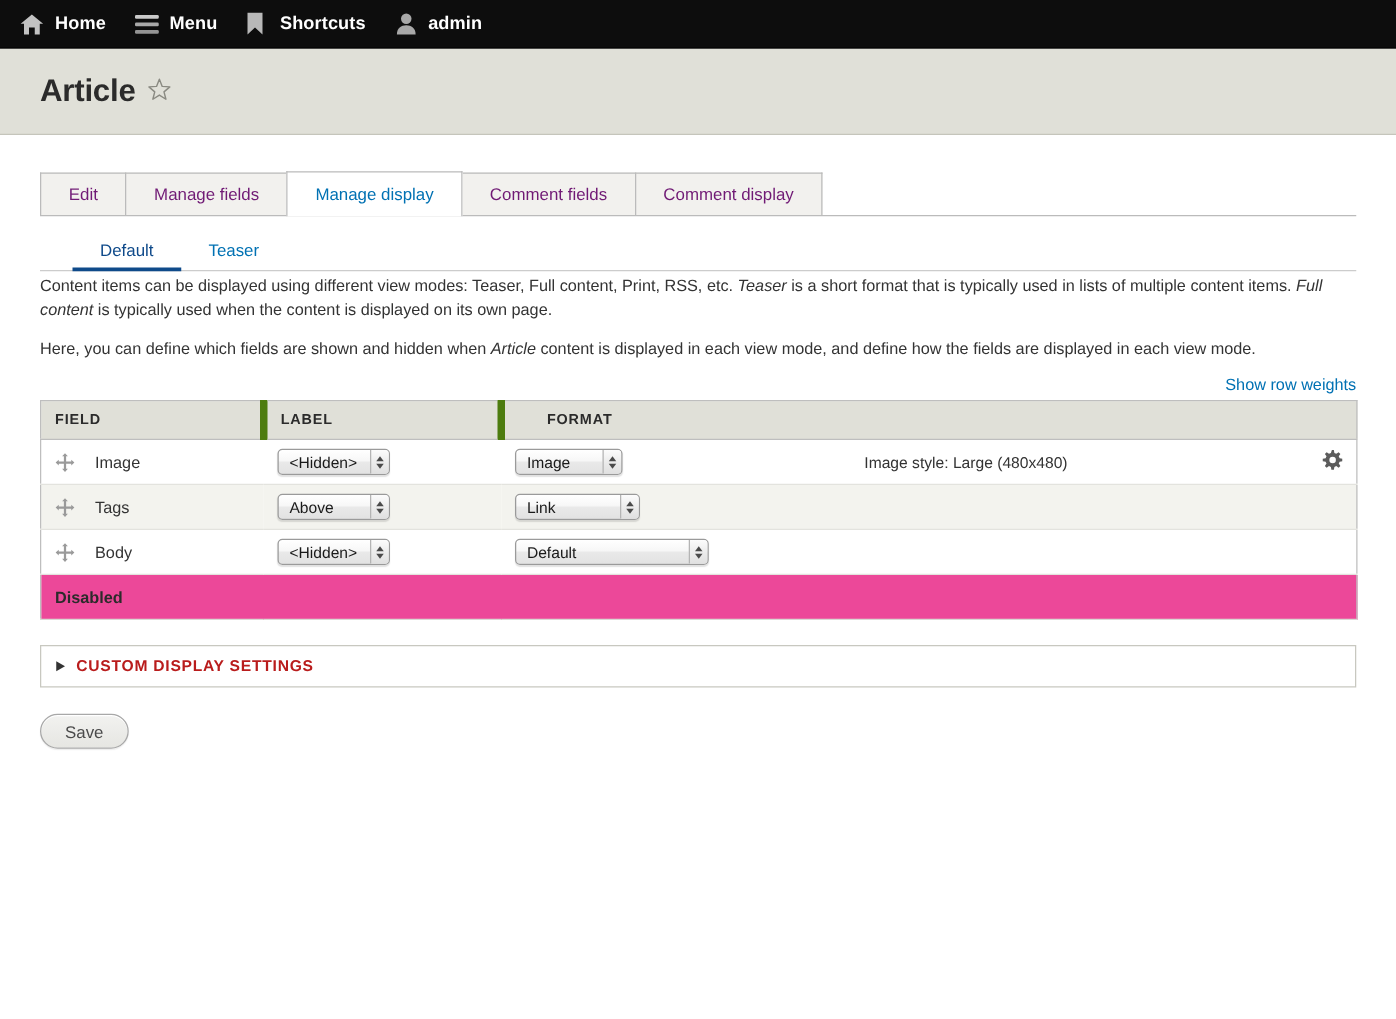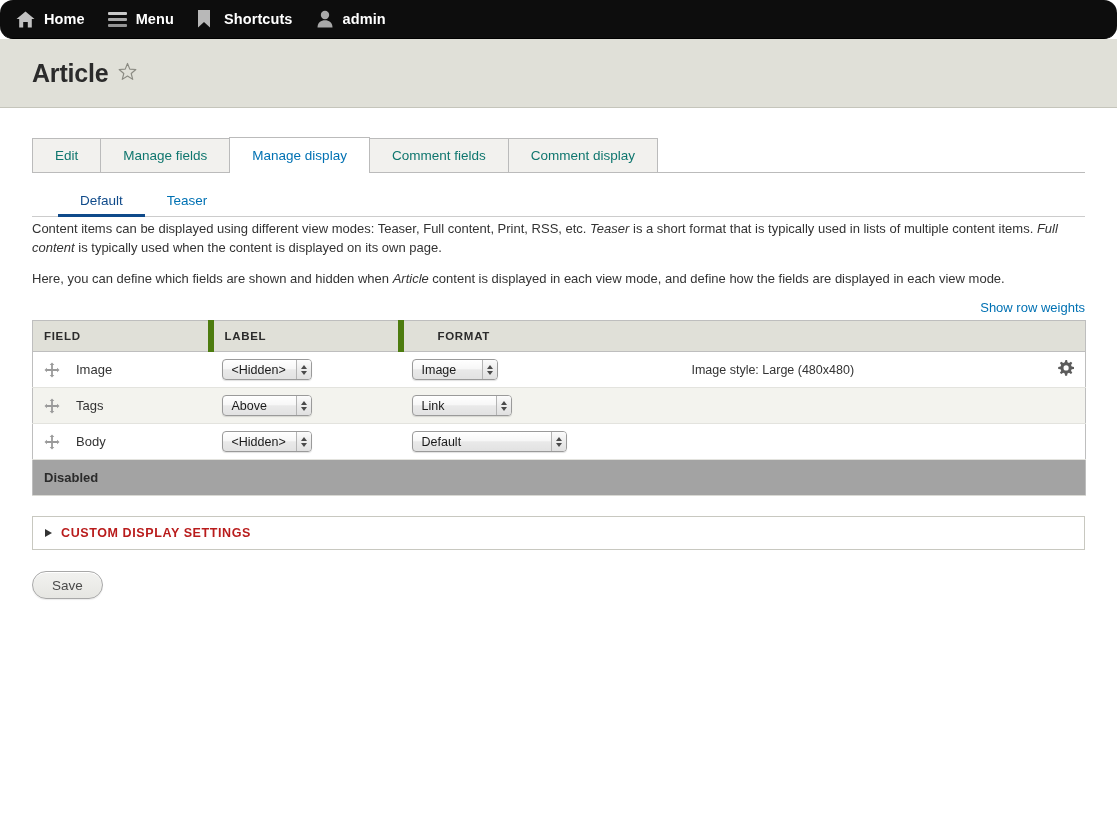--- a/index.html
+++ b/index.html
@@ -15,21 +15,20 @@
   }
 
   
   .toolbar {
     height: 39px;
     background: #0d0d0d;
     display: flex;
     align-items: center;
     padding: 0 0 0 10px;
     border-bottom: 1px solid #000;
-    border-radius: 13px;
   }
   .toolbar-item {
     display: flex;
     align-items: center;
     height: 39px;
     padding: 0 17px 0 6px;
     color: #fff;
     font-size: 14.5px;
     font-weight: bold;
     letter-spacing: 0.1px;
@@ -79,21 +78,21 @@
   .tab-p {
     display: flex;
     align-items: center;
     justify-content: center;
     height: 34px;
     padding: 0 22px;
     background: #f2f1ee;
     border: 1px solid #bbbbbb;
     border-bottom: none;
     border-right: none;
-    color: #0f766e;
+    color: #701a75;
     font-size: 13.5px;
     cursor: pointer;
     position: relative;
     white-space: nowrap;
   }
   .tab-p:last-child { border-right: 1px solid #bbbbbb; }
   .tab-p.active {
     background: #ffffff;
     color: #0071b3;
     height: 36px;
@@ -178,21 +177,21 @@
 
   .field-table tbody tr { height: 36px; }
   .field-table tbody td {
     padding: 0 11px;
     vertical-align: middle;
     border-bottom: 1px solid #e3e3de;
   }
   tr.row-odd  td { background: #ffffff; }
   tr.row-even td { background: #f3f3ee; }
   tr.region-row td {
-    background: #a3a3a3;
+    background: #ec4899;
     font-weight: bold;
     font-size: 13px;
     color: #2b2b2b;
     padding: 9px 11px 9px 11px;
     height: 32px;
     border-bottom: 1px solid #d9d9d4;
   }
 
   .field-cell { display: flex; align-items: center; }
   .drag-handle {

